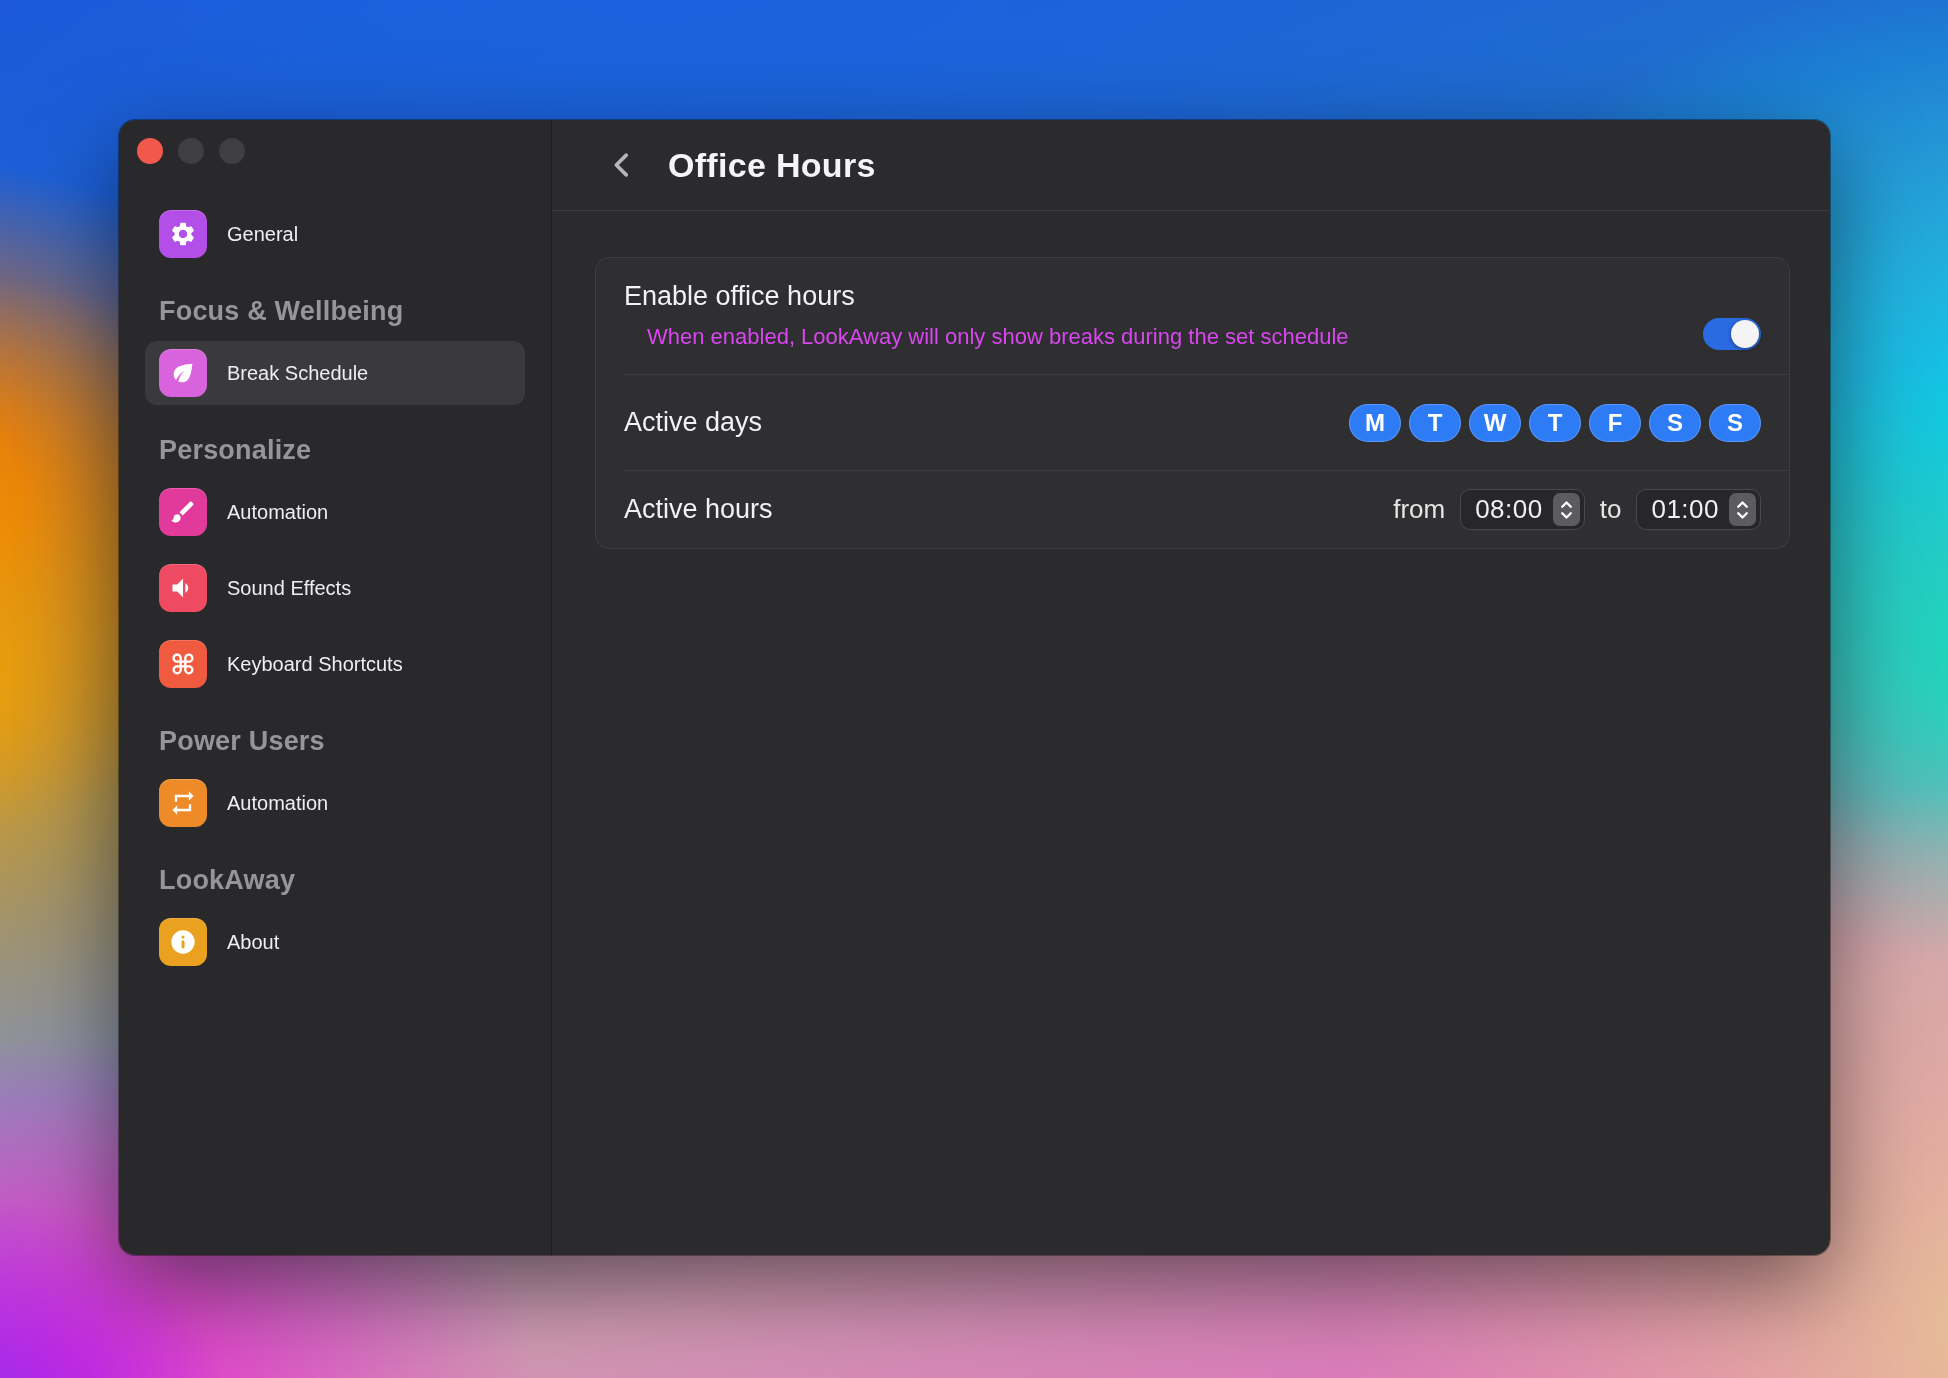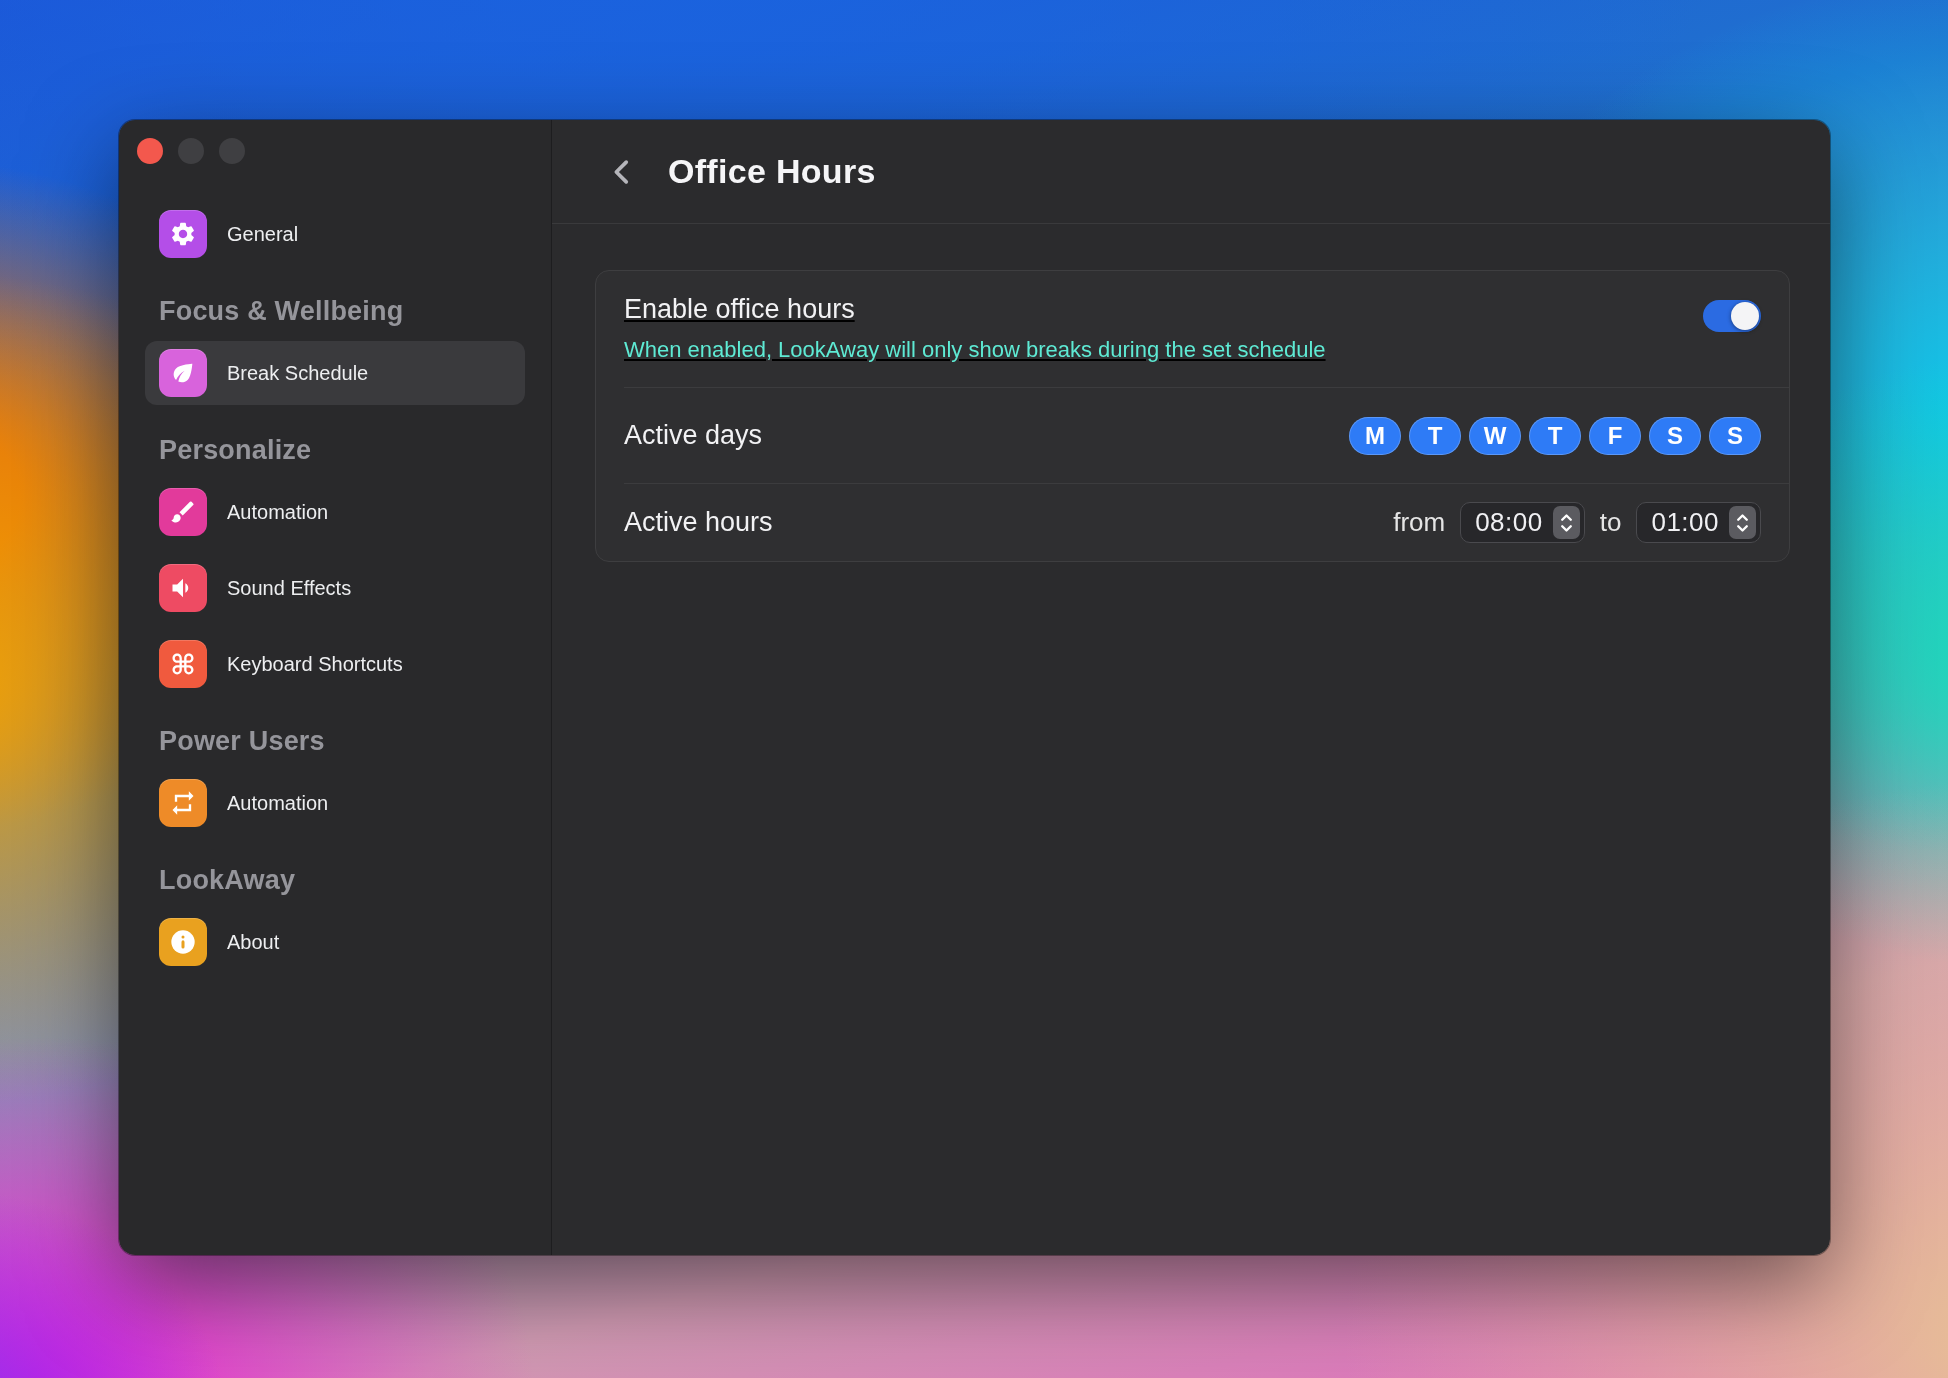--- a/index.html
+++ b/index.html
@@ -34,30 +34,30 @@
   .tl.dim { background:#3f3f42; }
   .nav { position:absolute; top:82px; left:26px; right:26px; }
   .side-item { display:flex; align-items:center; height:64px; margin-bottom:12px; border-radius:12px; padding:0 14px; }
   .side-item.selected { background:#3a3a3d; }
   .tile { width:48px; height:48px; border-radius:12px; flex:none; display:flex; align-items:center; justify-content:center; margin-right:20px; box-shadow:inset 0 1px 0 rgba(255,255,255,.18); }
   .tile svg { width:28px; height:28px; fill:#ffffff; }
   .side-label { font-size:20px; color:#edeef0; }
   .section-header { font-size:27px; font-weight:700; color:#95959b; margin:30px 0 14px; padding-left:14px; letter-spacing:.2px; }
   
   .main { flex:1; background:#2b2b2d; display:flex; flex-direction:column; }
-  .topbar { height:104px; flex:none; border-bottom:1px solid #3a3a3c; display:flex; align-items:center; padding-left:50px; }
+  .topbar { height:91px; flex:none; border-bottom:1px solid #3a3a3c; display:flex; align-items:center; padding-left:50px; }
   .back-btn { width:40px; height:46px; display:flex; align-items:center; justify-content:center; cursor:default; }
   .back-btn svg { width:34px; height:34px; }
   .page-title { font-size:34px; font-weight:700; color:#f5f5f7; margin-left:26px; letter-spacing:.3px; }
   .content { padding:46px 40px 0 43px; }
   .card { width:1195px; background:#2f2f31; border:1px solid #3e3e40; border-radius:14px; overflow:hidden; }
   .row { display:flex; align-items:center; justify-content:space-between; padding:0 28px; }
-  .row1 { padding-top:23px; padding-bottom:24px; align-items:flex-start;text-decoration:underline; }
+  .row1 { padding-top:23px; padding-bottom:24px; align-items:flex-end; }
   .row-title { font-size:27px; color:#f2f2f4; }
-  .row-sub { font-size:22px; color:#5eead4; margin-top:12px; }
+  .row-sub { font-size:22px; color:#d946ef; margin-top:12px;margin-left:23px; }
   .divider { height:1px; background:#3c3c3e; margin-left:28px; }
   .row2 { height:95px; }
   .row3 { height:77px; }
   
   .toggle { width:58px; height:32px; border-radius:16px; position:relative; flex:none; margin-top:6px; cursor:default; }
   .toggle .knob { position:absolute; top:2px; right:2px; width:28px; height:28px; border-radius:50%; background:#f4f4f6; box-shadow:0 1px 4px rgba(0,0,0,.45); }
   
   .days { display:flex; gap:8px; }
   .day { width:52px; height:38px; border:none; border-radius:19px; color:#ffffff; font-family:inherit; font-size:24px; font-weight:700; display:flex; align-items:center; justify-content:center; box-shadow:inset 0 0 0 1px rgba(255,255,255,.22); cursor:default; }
   

